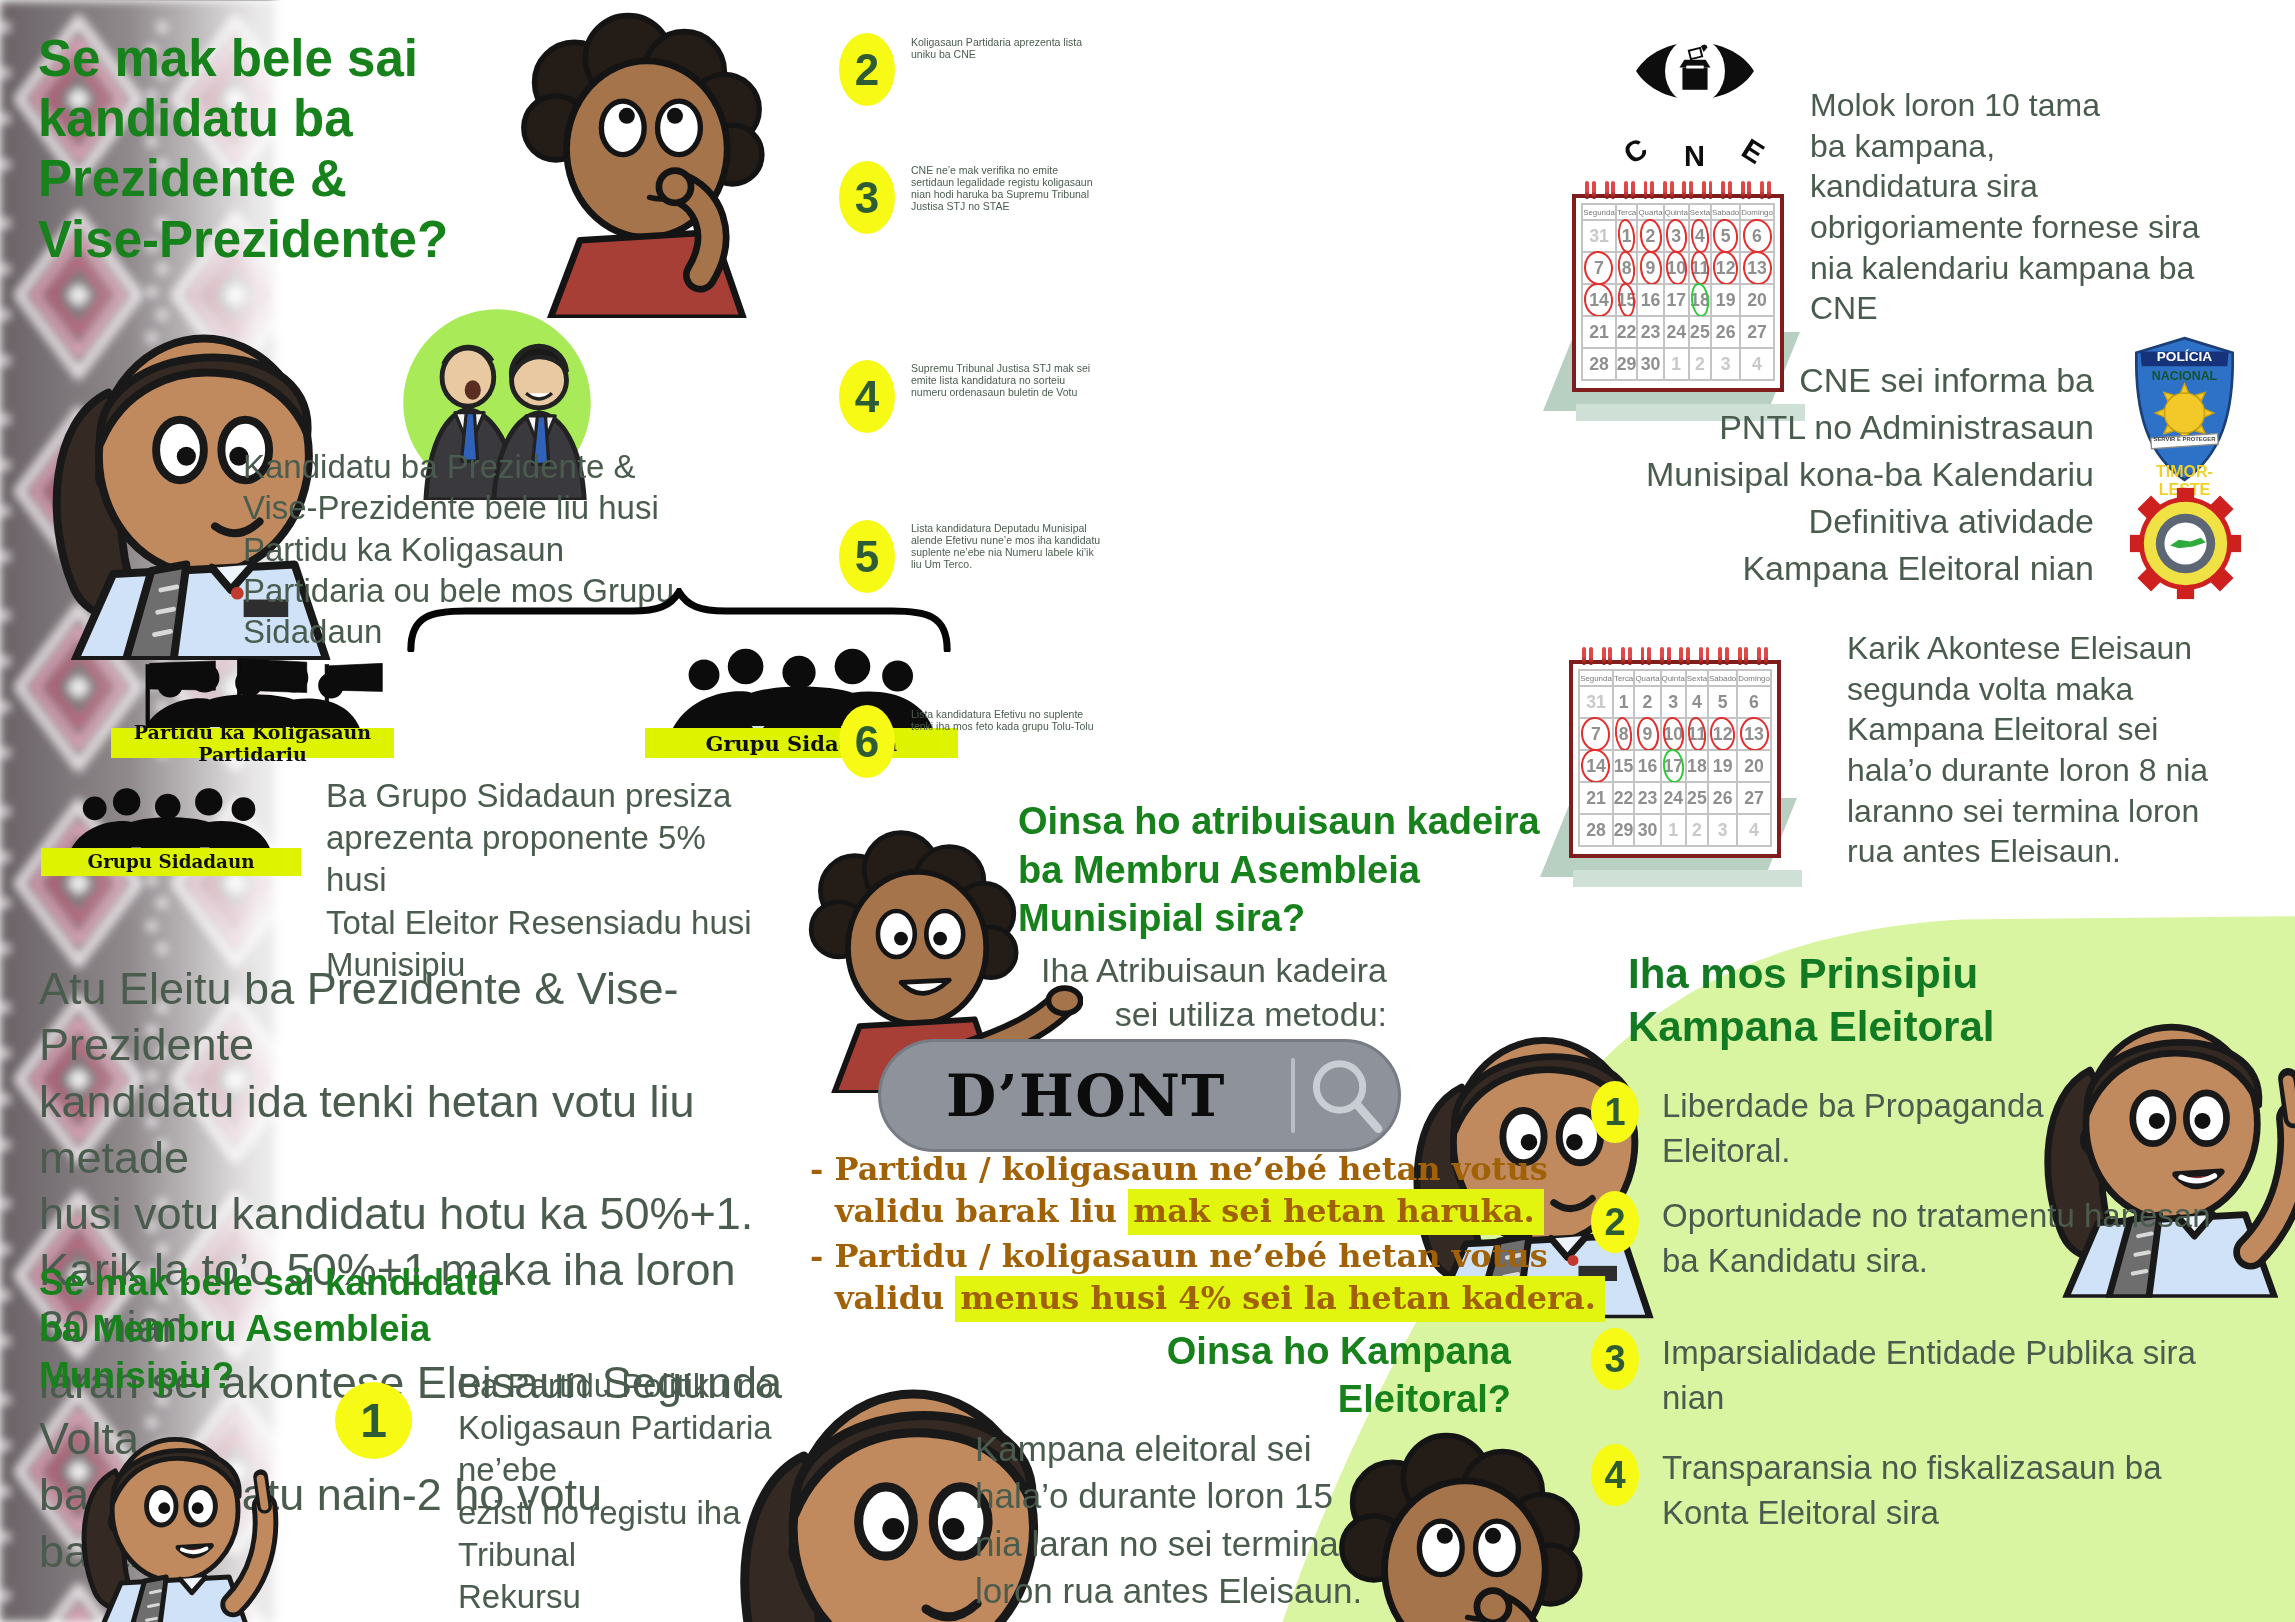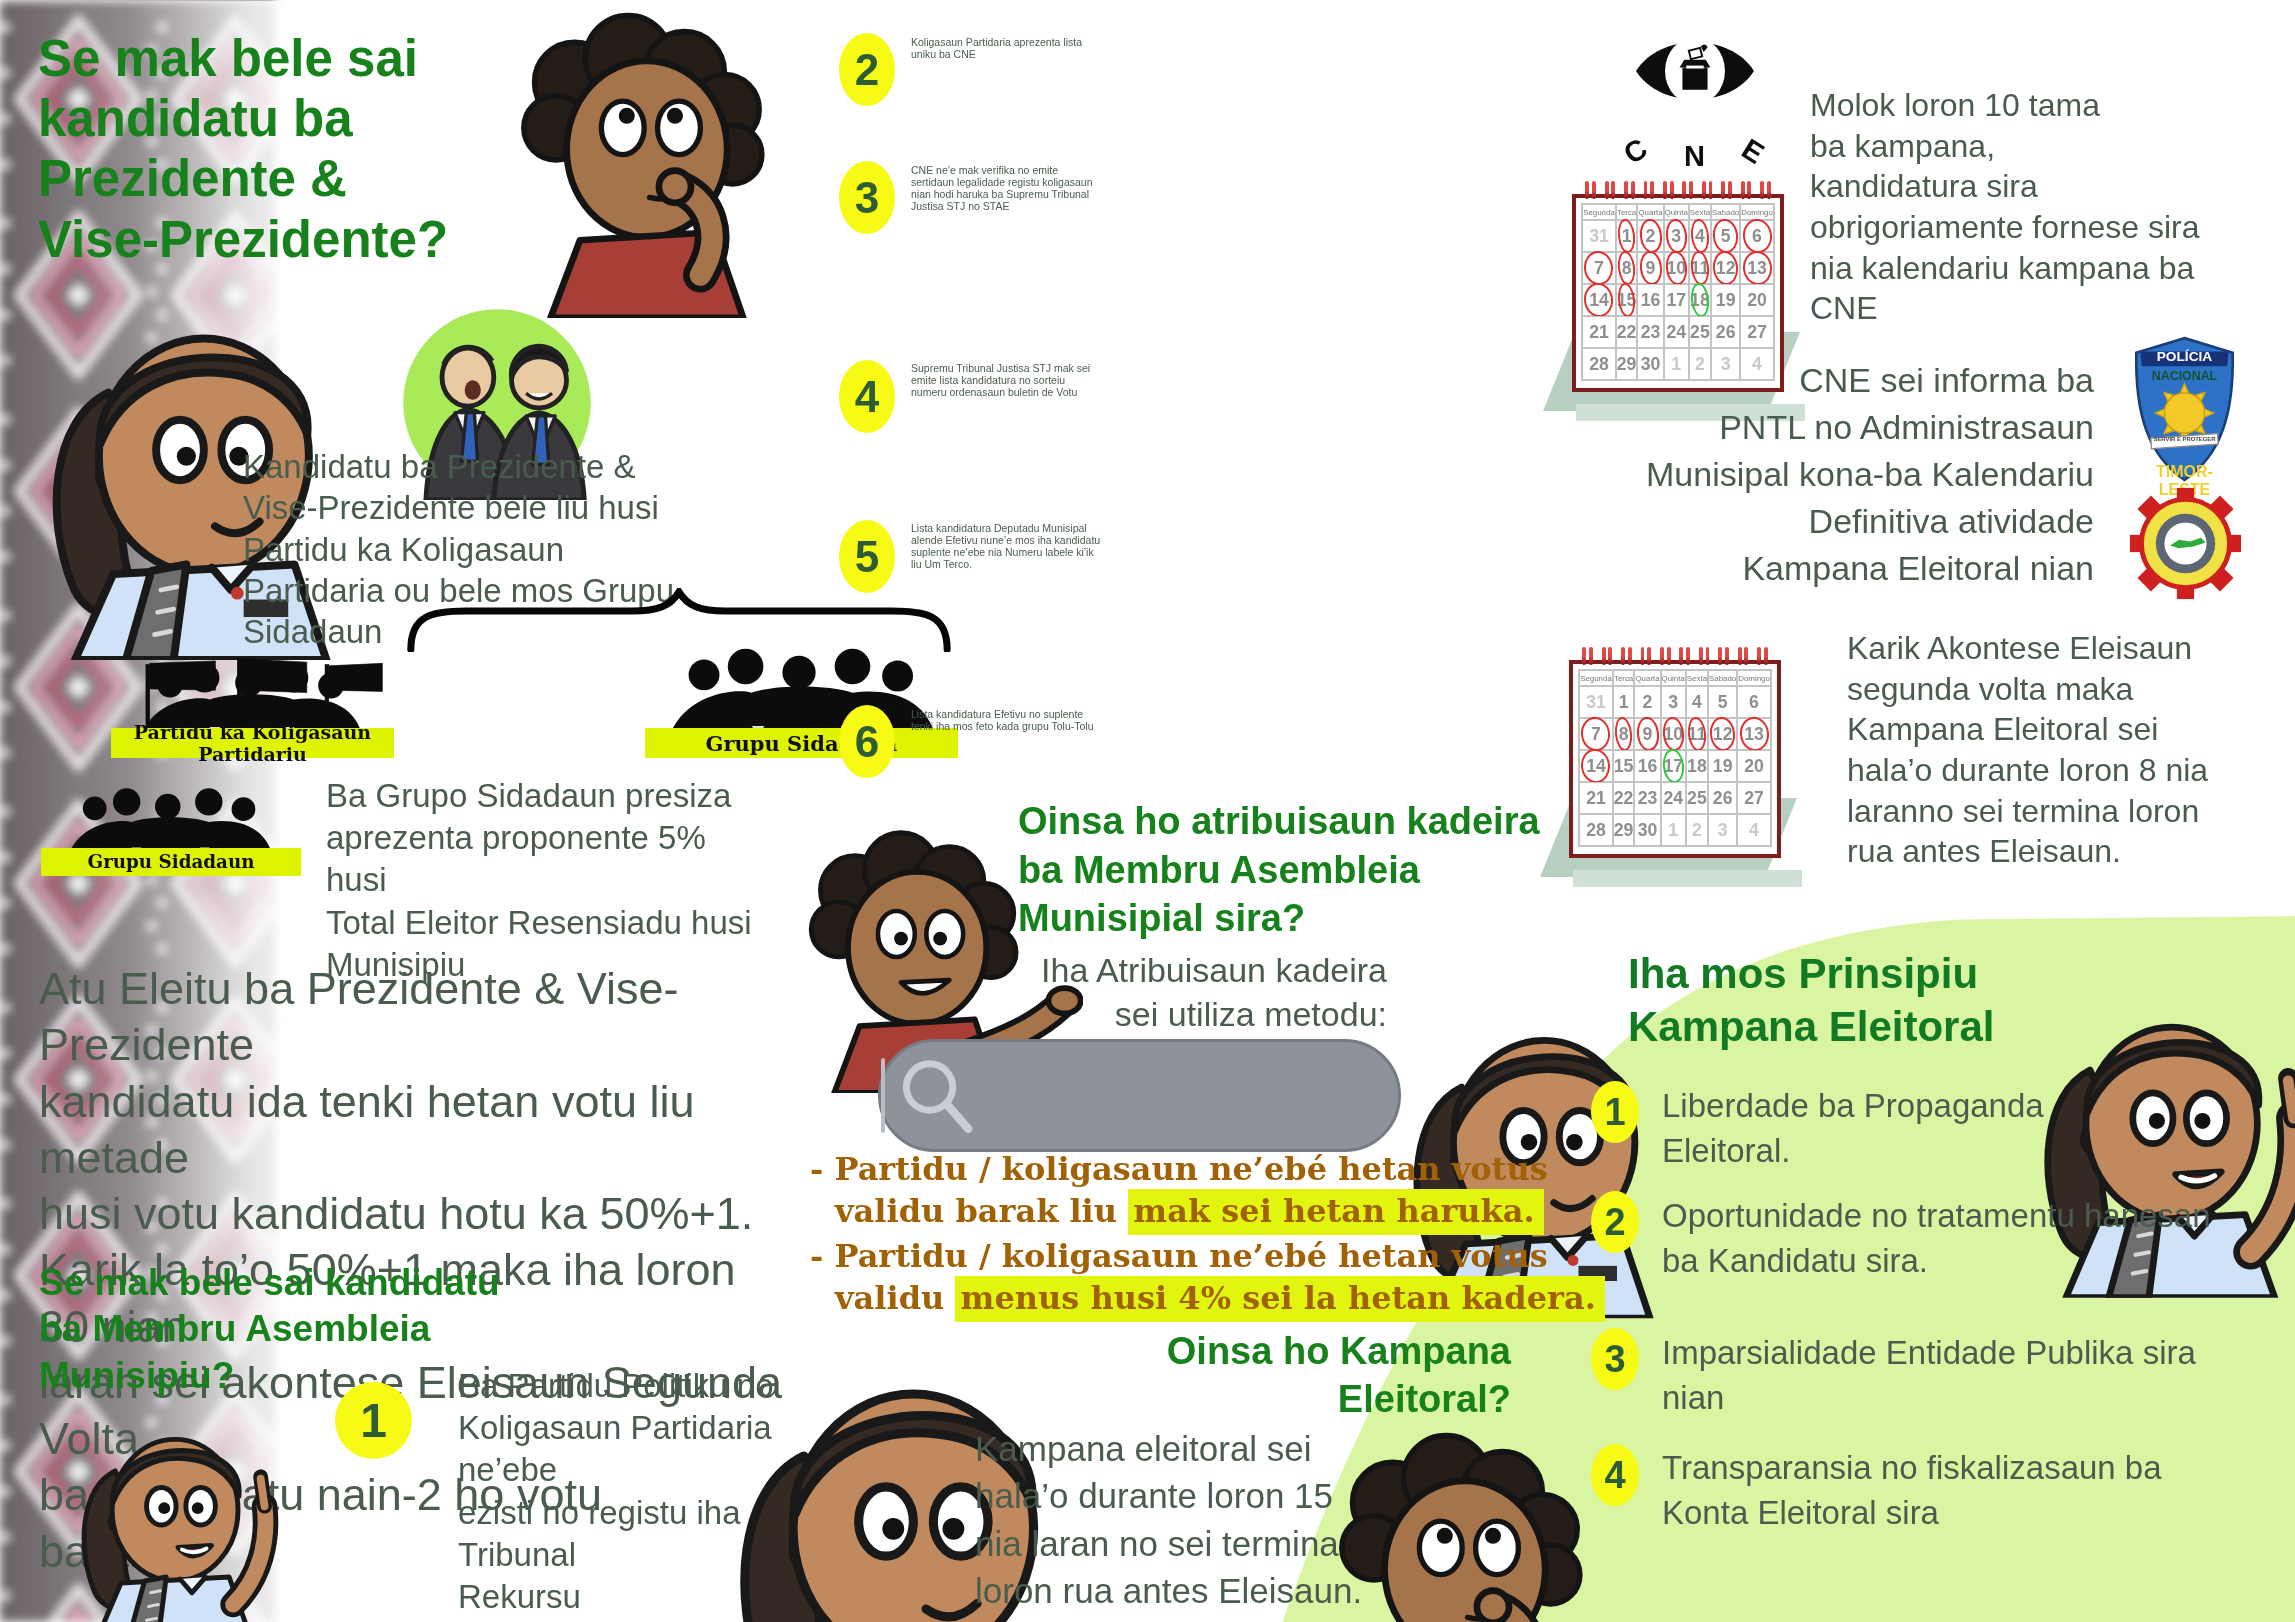--- a/index.html
+++ b/index.html
@@ -367,20 +367,21 @@
   </svg>
 
 <div class="abs pre h-green" style="left:1018px;top:797px;width:563px;font-size:38px;line-height:1.28">Oinsa ho atribuisaun kadeira
 ba Membru Asembleia
 Munisipial sira?</div>
 
 <div class="abs pre body-text" style="left:1021px;top:948px;width:366px;font-size:34px;line-height:1.3;text-align:right">Iha Atribuisaun kadeira
 sei utiliza metodu:</div>
 
 <div class="abs search-bar" style="left:878px;top:1039px;width:523px;height:113px">
+  <div class="dhont">D’HONT</div>
   <div class="divider"></div>
   <svg width="85" height="85" viewBox="0 0 110 110" style="margin:0 9.2px">
       <use href="#magnifier"></use>
     </svg>
 </div>
 
 <svg class="abs" style="left:1386px;top:980px" width="275" height="360" viewBox="0 0 200 230">
     <use href="#girl-smile"></use>
   </svg>
 

